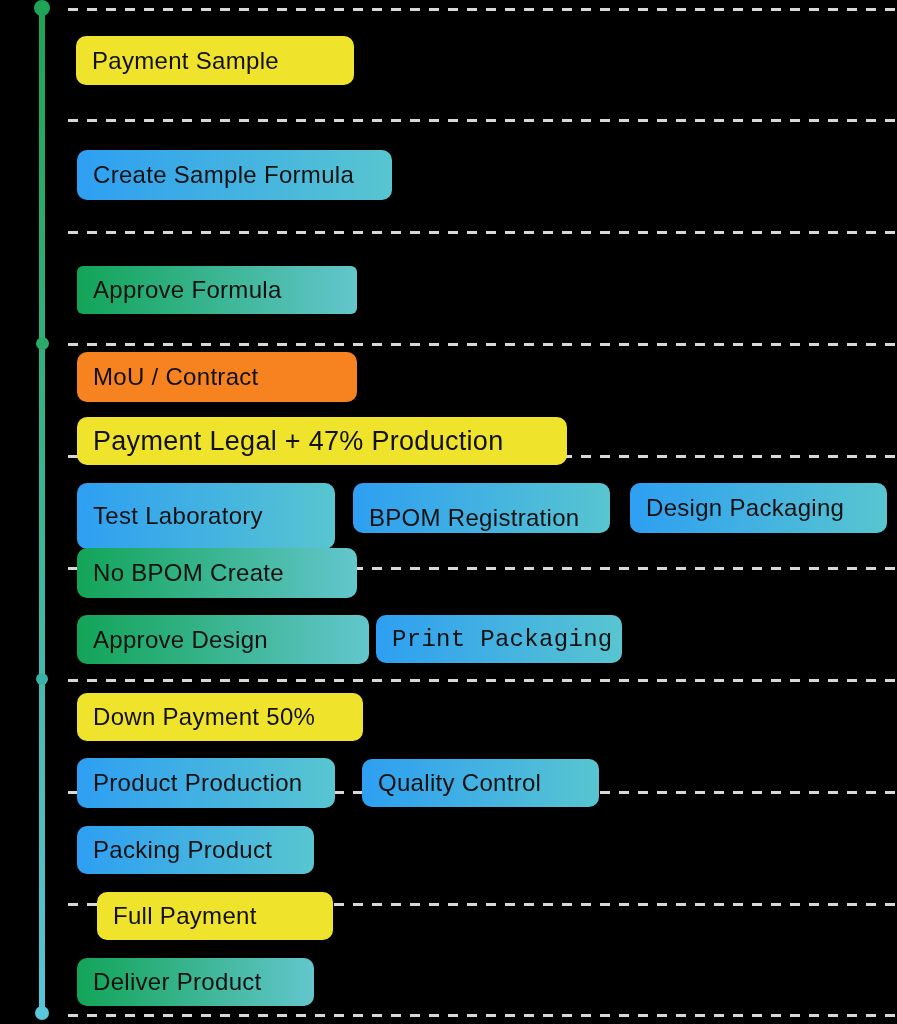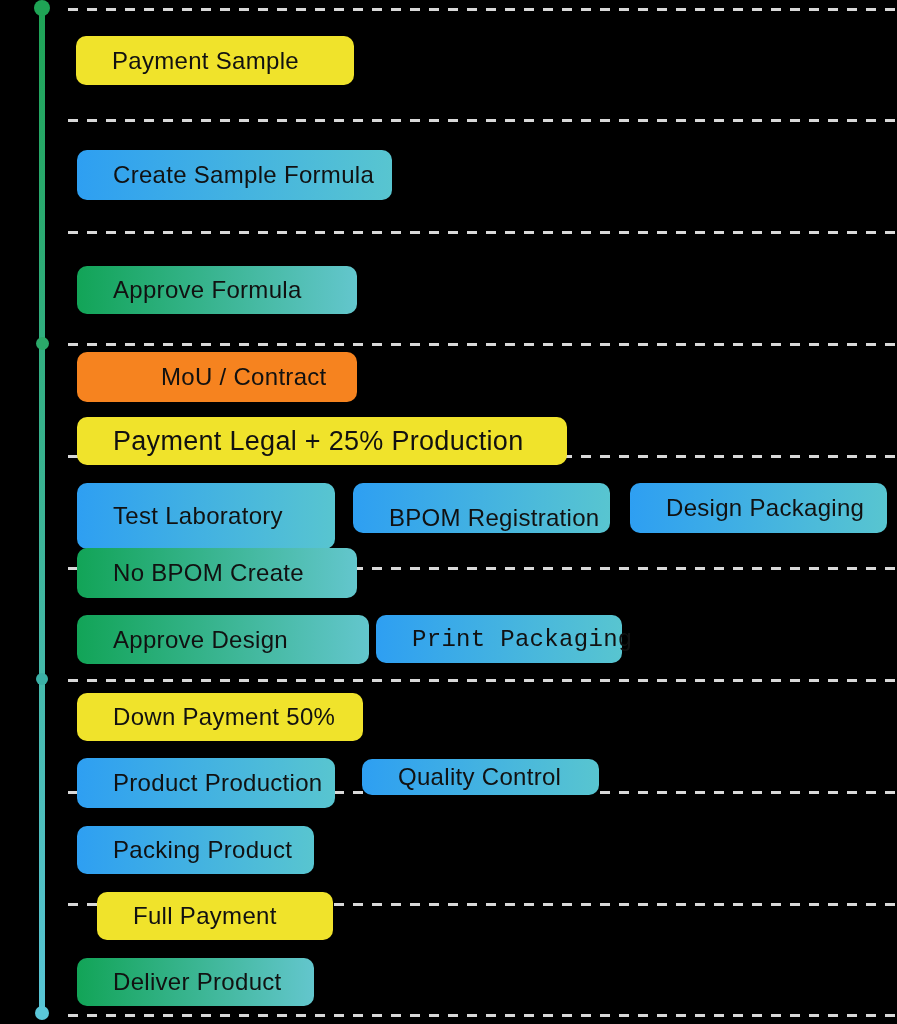--- a/index.html
+++ b/index.html
@@ -35,21 +35,21 @@
     border-radius: 50%;
     z-index: 4;
   }
   .step-box {
     position: absolute;
     z-index: 2;
     border-radius: 10px;
     display: flex;
     align-items: center;
     box-sizing: border-box;
-    padding-left: 36px;
+    padding-left: 16px;
     padding-right: 16px;
   }
   .step-label {
     color: #111111;
     letter-spacing: 0.3px;
     white-space: nowrap;
   }
 </style>
 </head>
 <body>
@@ -67,28 +67,28 @@
       <div class="divider" style="top: 903px; background: repeating-linear-gradient(90deg, rgb(216, 216, 216) 0px, rgb(216, 216, 216) 10px, transparent 10px, transparent 19px);"></div>
       <div class="divider" style="top: 1014px; background: repeating-linear-gradient(90deg, rgb(216, 216, 216) 0px, rgb(216, 216, 216) 10px, transparent 10px, transparent 19px);"></div>
     </div>
   <div id="boxes">
       <div class="step-box" style="left: 76px; top: 36px; width: 278px; height: 49px; background: rgb(240, 227, 43);">
         <span class="step-label" style="font-size: 24px; color: rgb(17, 17, 17);">Payment Sample</span>
       </div>
       <div class="step-box" style="left: 77px; top: 150px; width: 315px; height: 50px; background: linear-gradient(90deg, rgb(46, 159, 242), rgb(88, 197, 208));">
         <span class="step-label" style="font-size: 24px; color: rgb(17, 17, 17);">Create Sample Formula</span>
       </div>
-      <div class="step-box" style="left: 77px; top: 266px; width: 280px; height: 48px; background: linear-gradient(90deg, rgb(18, 164, 87), rgb(99, 198, 205));">
+      <div class="step-box" style="left: 77px; top: 266px; width: 280px; height: 48px; background: linear-gradient(90deg, rgb(18, 164, 87), rgb(99, 198, 205)); border-radius: 6px;">
         <span class="step-label" style="font-size: 24px; color: rgb(17, 17, 17);">Approve Formula</span>
       </div>
       <div class="step-box" style="left: 77px; top: 352px; width: 280px; height: 50px; background: rgb(246, 131, 31);">
-        <span class="step-label" style="font-size: 24px; color: rgb(17, 17, 17); margin-left: 48px;">MoU / Contract</span>
+        <span class="step-label" style="font-size: 24px; color: rgb(17, 17, 17);">MoU / Contract</span>
       </div>
       <div class="step-box" style="left: 77px; top: 417px; width: 490px; height: 48px; background: rgb(240, 227, 43);">
-        <span class="step-label" style="font-size: 27px; color: rgb(17, 17, 17);">Payment Legal + 25% Production</span>
+        <span class="step-label" style="font-size: 27px; color: rgb(17, 17, 17);">Payment Legal + 47% Production</span>
       </div>
       <div class="step-box" style="left: 77px; top: 483px; width: 258px; height: 66px; background: linear-gradient(90deg, rgb(46, 159, 242), rgb(88, 197, 208));">
         <span class="step-label" style="font-size: 24px; color: rgb(17, 17, 17);">Test Laboratory</span>
       </div>
       <div class="step-box" style="left: 353px; top: 483px; width: 257px; height: 50px; background: linear-gradient(90deg, rgb(46, 159, 242), rgb(88, 197, 208));">
         <span class="step-label" style="font-size: 24px; color: rgb(17, 17, 17); margin-top: 20px;">BPOM Registration</span>
       </div>
       <div class="step-box" style="left: 630px; top: 483px; width: 257px; height: 50px; background: linear-gradient(90deg, rgb(46, 159, 242), rgb(88, 197, 208));">
         <span class="step-label" style="font-size: 24px; color: rgb(17, 17, 17);">Design Packaging</span>
       </div>
@@ -100,21 +100,21 @@
       </div>
       <div class="step-box" style="left: 376px; top: 615px; width: 246px; height: 48px; background: linear-gradient(90deg, rgb(46, 159, 242), rgb(88, 197, 208));">
         <span class="step-label" style="font-size: 24px; color: rgb(17, 17, 17); font-family: Liberation Mono, monospace;">Print Packaging</span>
       </div>
       <div class="step-box" style="left: 77px; top: 693px; width: 286px; height: 48px; background: rgb(240, 227, 43);">
         <span class="step-label" style="font-size: 24px; color: rgb(17, 17, 17);">Down Payment 50%</span>
       </div>
       <div class="step-box" style="left: 77px; top: 758px; width: 258px; height: 50px; background: linear-gradient(90deg, rgb(46, 159, 242), rgb(88, 197, 208));">
         <span class="step-label" style="font-size: 24px; color: rgb(17, 17, 17);">Product Production</span>
       </div>
-      <div class="step-box" style="left: 362px; top: 759px; width: 237px; height: 36px; background: linear-gradient(90deg, rgb(46, 159, 242), rgb(88, 197, 208));">
+      <div class="step-box" style="left: 362px; top: 759px; width: 237px; height: 48px; background: linear-gradient(90deg, rgb(46, 159, 242), rgb(88, 197, 208));">
         <span class="step-label" style="font-size: 24px; color: rgb(17, 17, 17);">Quality Control</span>
       </div>
       <div class="step-box" style="left: 77px; top: 826px; width: 237px; height: 48px; background: linear-gradient(90deg, rgb(46, 159, 242), rgb(88, 197, 208));">
         <span class="step-label" style="font-size: 24px; color: rgb(17, 17, 17);">Packing Product</span>
       </div>
       <div class="step-box" style="left: 77px; top: 892px; width: 236px; height: 48px; background: rgb(240, 227, 43); margin-left: 20px;">
         <span class="step-label" style="font-size: 24px; color: rgb(17, 17, 17);">Full Payment</span>
       </div>
       <div class="step-box" style="left: 77px; top: 958px; width: 237px; height: 48px; background: linear-gradient(90deg, rgb(18, 164, 87), rgb(99, 198, 205));">
         <span class="step-label" style="font-size: 24px; color: rgb(17, 17, 17);">Deliver Product</span>

